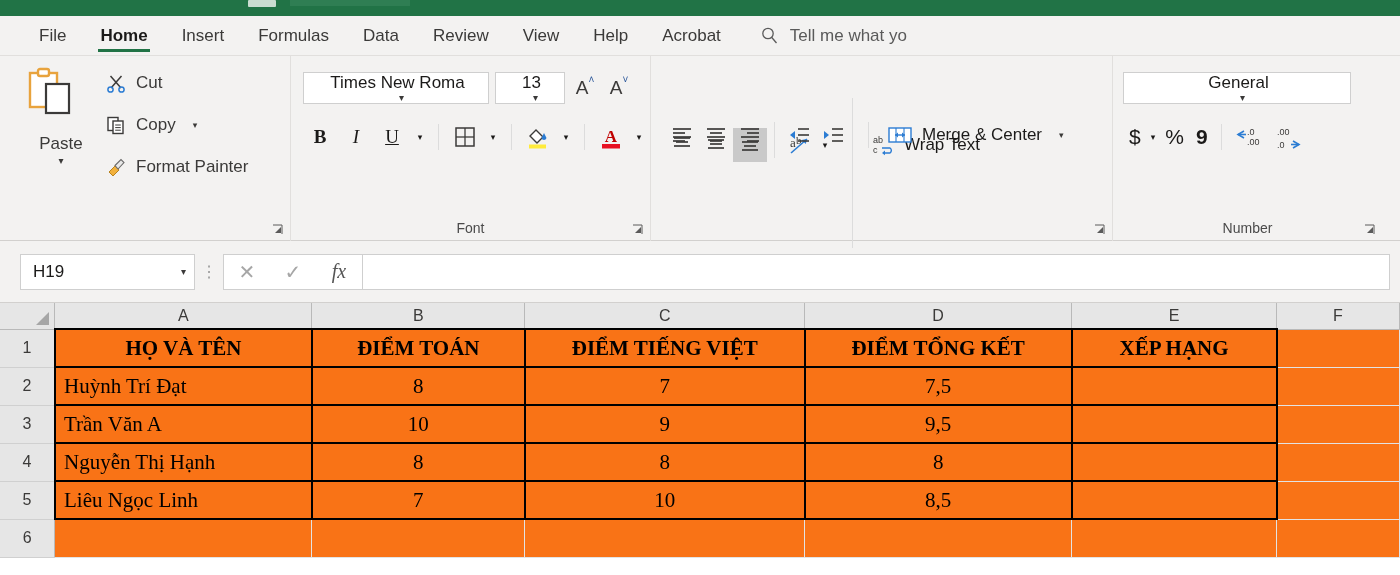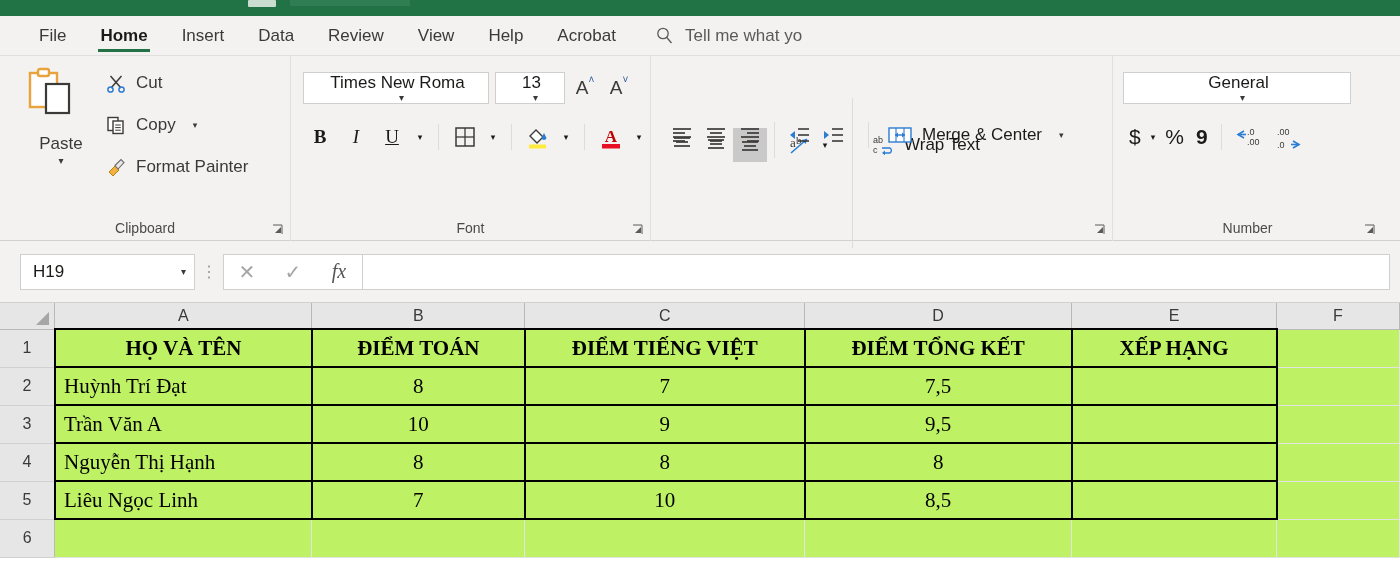--- a/index.html
+++ b/index.html
@@ -182,21 +182,21 @@
     width: 0; height: 0;
     border-left: 13px solid transparent;
     border-bottom: 13px solid #a6a6a6;
   }
   .rowhdr {
     width: 55px; background: #e6e6e6; color: #3b3a39;
     font-size: 16px; text-align: center;
     border-right: 1px solid #b9b9b9; border-bottom: 1px solid #d0d0d0;
   }
   td.cell {
-    background: #bef264; height: 38px;
+    background: #f97316; height: 38px;
     border-right: 1px solid #e3e3e3; border-bottom: 1px solid #e3e3e3;
     font-family: "Liberation Serif", serif;
     font-size: 21px; color: #000;
     padding: 0 6px;
   }
   td.cell.bordered {
     border: 2px solid #000;
   }
   td.cell.hdrcell { font-weight: 700; text-align: center; font-size: 21px; }
   td.cell.center { text-align: center; }
@@ -215,20 +215,23 @@
 
   <div class="tabstrip">
     <div class="tab">
         <span>File</span>
       </div>
     <div class="tab active">
         <span>Home</span>
       </div>
     <div class="tab">
         <span>Insert</span>
+      </div>
+    <div class="tab">
+        <span>Formulas</span>
       </div>
     <div class="tab">
         <span>Data</span>
       </div>
     <div class="tab">
         <span>Review</span>
       </div>
     <div class="tab">
         <span>View</span>
       </div>
@@ -293,21 +296,20 @@
       <div class="clip-item" style="top:100px;">
         <span class="ci-ico">
           <svg width="20" height="20" viewBox="0 0 20 20">
             <path d="M3 15 L9 9 L13 13 L7 19 Z" fill="#f2b13c" stroke="#b8831f" stroke-width="1"></path>
             <path d="M9 8.5 L15 2.5 L18 5.5 L12 12 Z" fill="#e8e8e8" stroke="#6b6b6b" stroke-width="1.1"></path>
           </svg>
         </span>
         <span>Format Painter</span>
       </div>
 
-      <div class="group-label">Clipboard</div>
       <div class="group-launcher">
         <svg width="11" height="11" viewBox="0 0 11 11">
             <path d="M1 1 H10 V10" fill="none" stroke="#5a5a5a" stroke-width="1"></path>
             <path d="M3 9 L9 9 L9 3 Z" fill="#5a5a5a"></path>
           </svg>
       </div>
     </div>
 
     <div class="group g-font">
       <div class="fontrow1">

